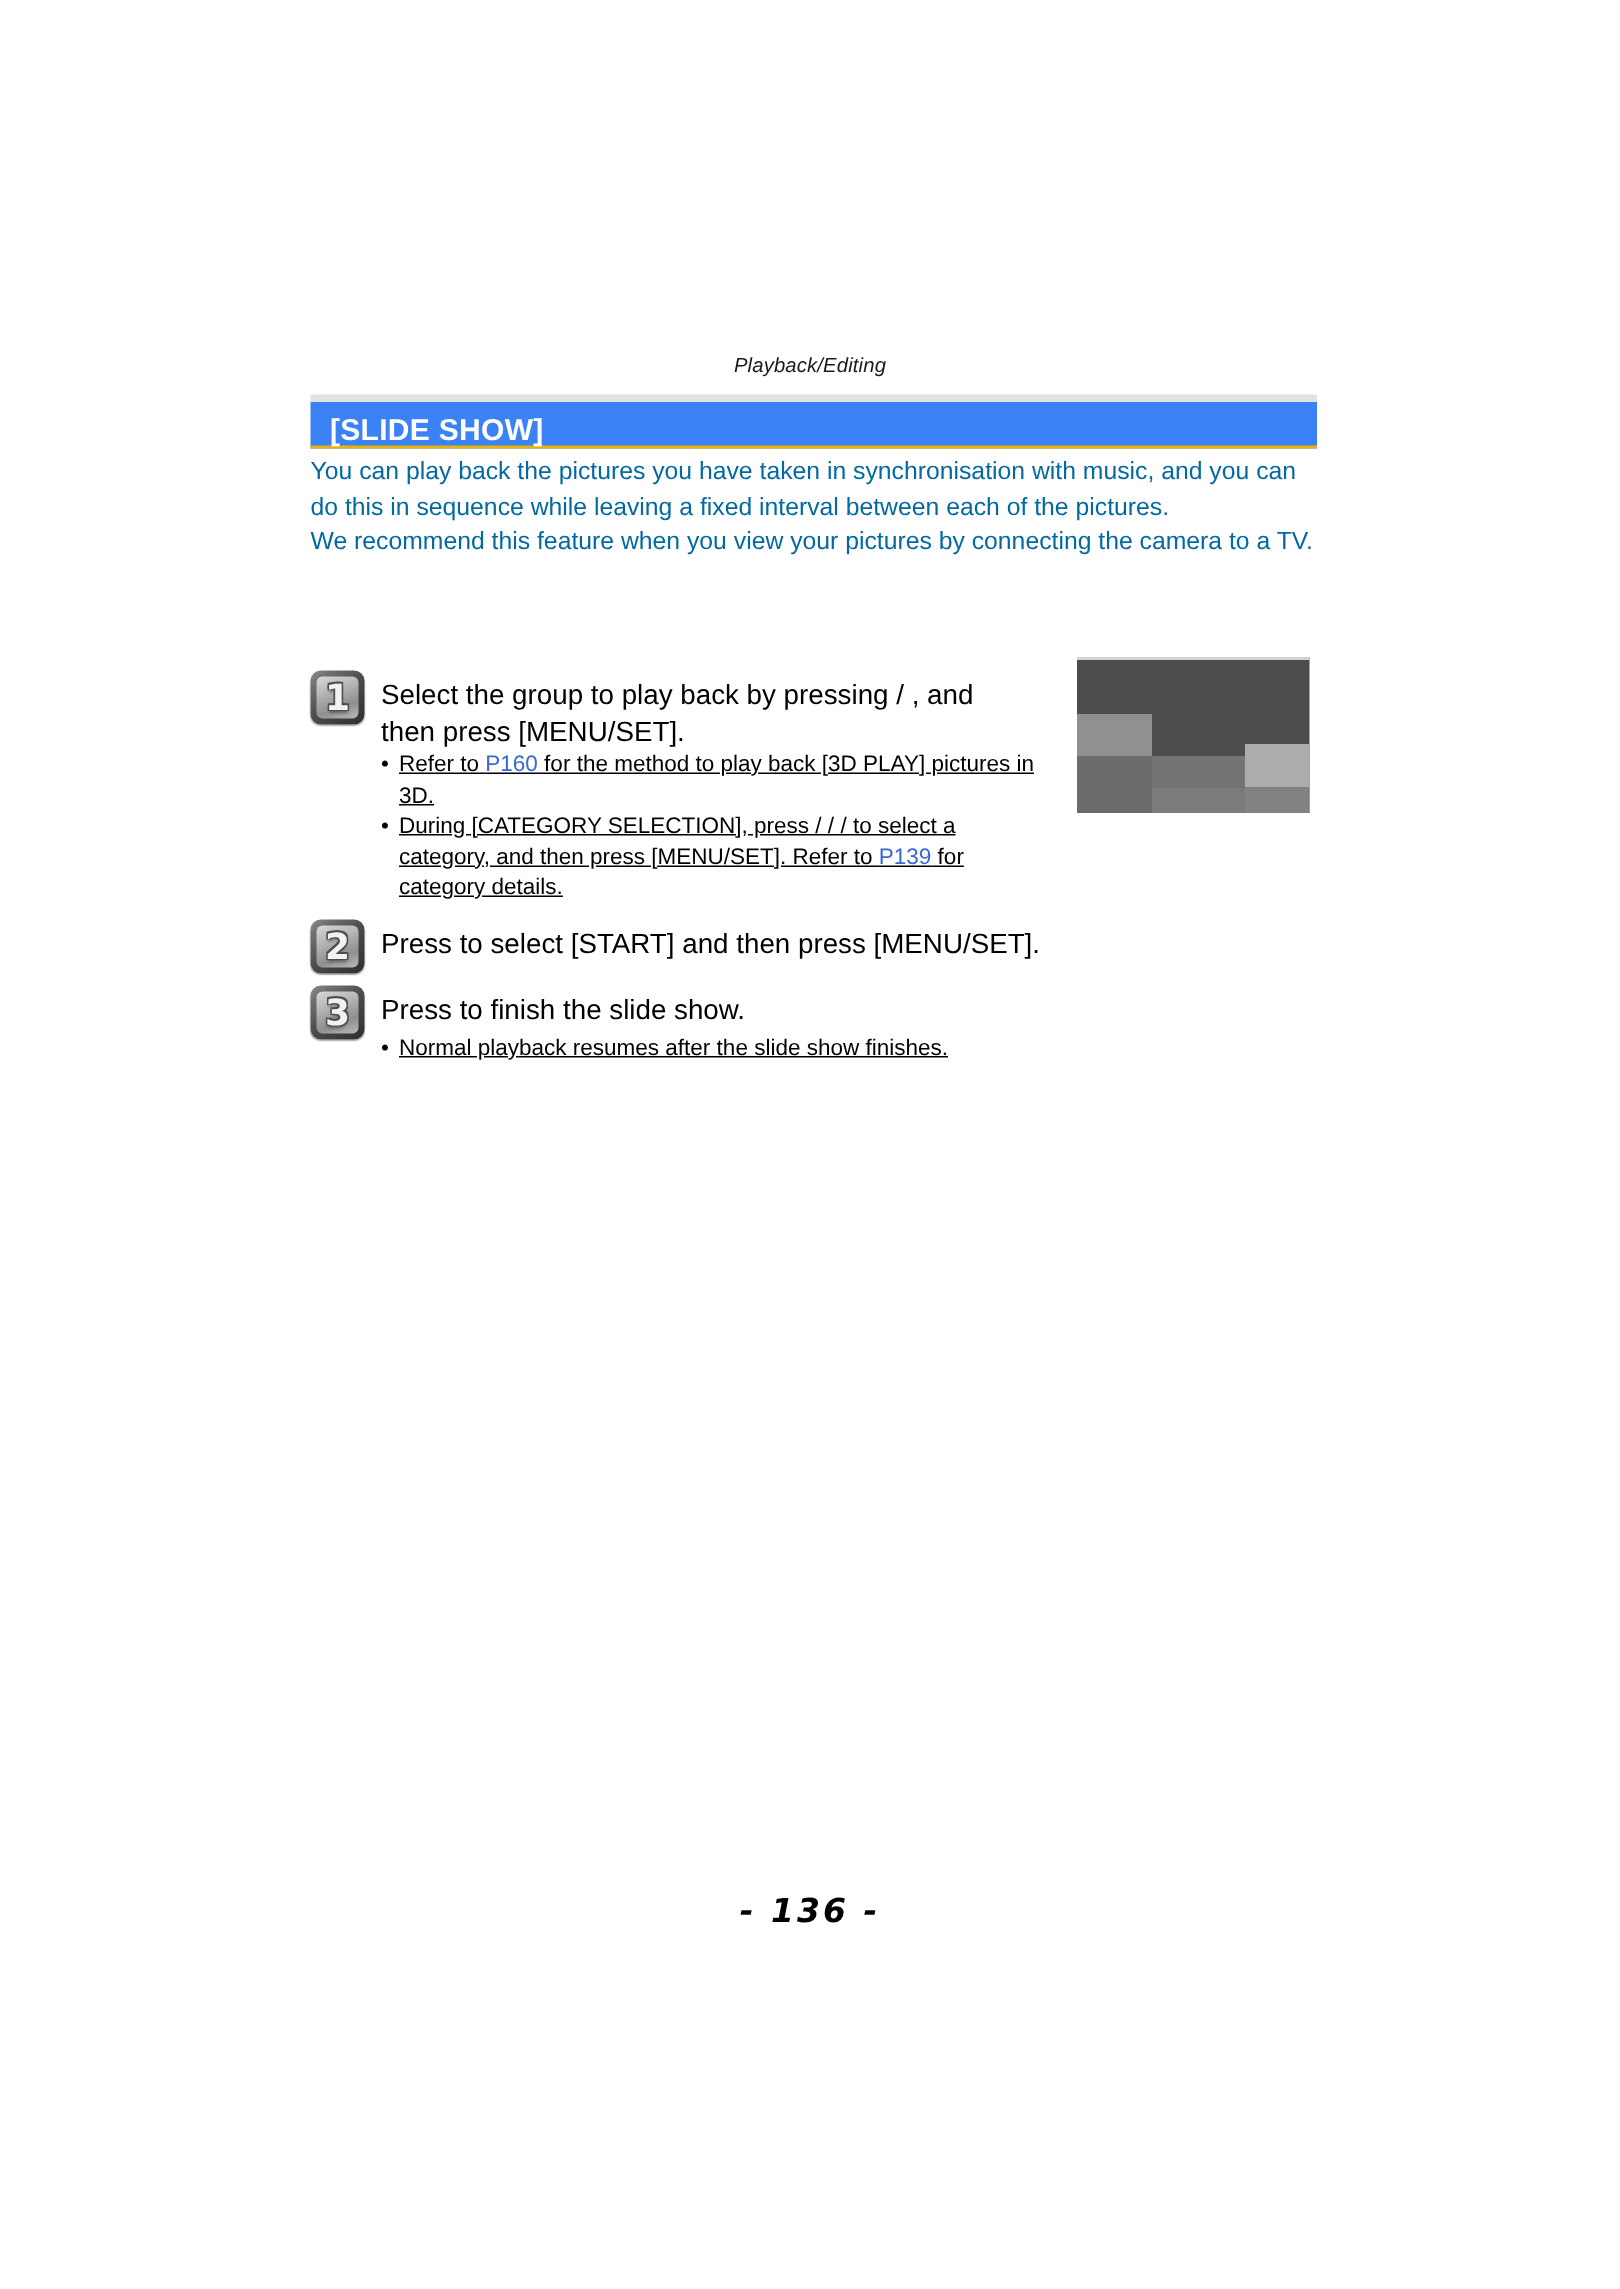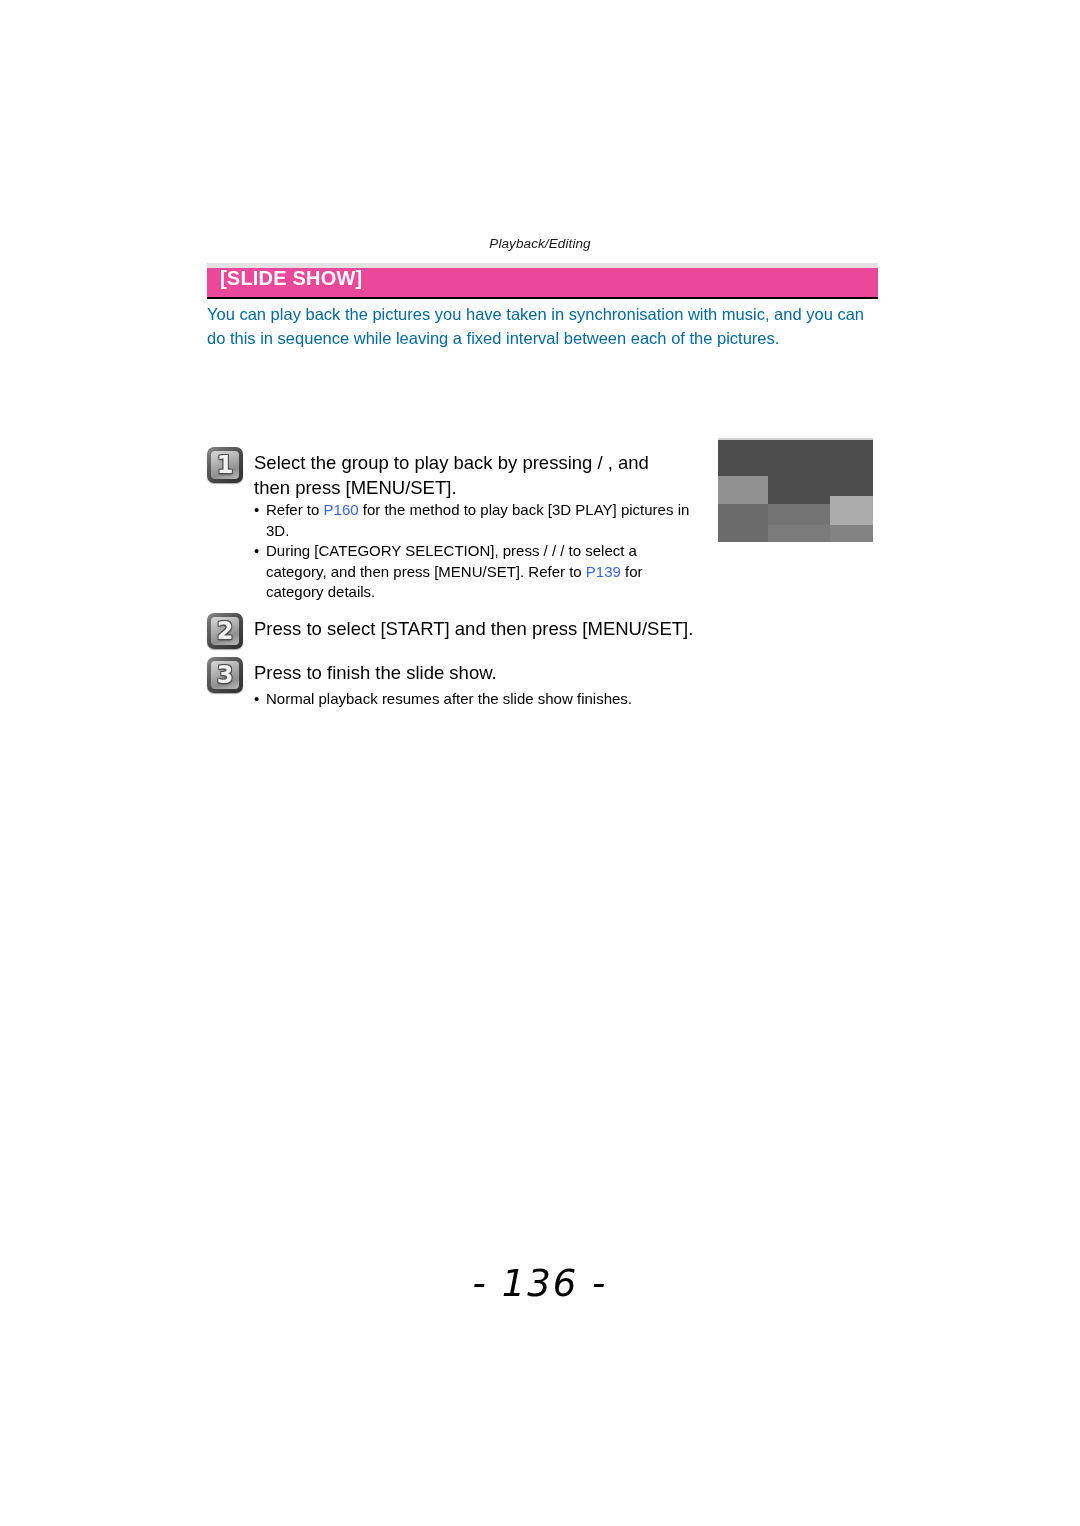--- a/index.html
+++ b/index.html
@@ -44,26 +44,26 @@
     top: 263px;
     width: 671px;
   }
   .title-strip {
     height: 5px;
     background: #e3e1e1;
     width: 100%;
   }
   .title-bar {
     height: 31px;
-    background: #ec4899;
-    display: flex;
-    align-items: flex-start;
+    background: #3b82f6;
+    display: flex;
+    align-items: flex-end;
     box-sizing: border-box;
     padding-left: 13px;
-    border-bottom: 2px solid #000000;
+    border-bottom: 2px solid #eab308;
   }
   .title-bar-text {
     color: #ffffff;
     font-size: 20px;
     font-weight: bold;
     letter-spacing: 0.2px;
     line-height: 1;
   }
 
   
@@ -149,20 +149,21 @@
     display: flex;
     margin-bottom: 0;
   }
   .bullet-dot {
     flex: 0 0 12px;
     font-size: 15px;
     line-height: 20.5px;
   }
   .bullet-body {
     flex: 1 1 auto;
+    text-decoration: underline;
   }
   .ref {
     color: #3b68d8;
   }
 
   
   .mosaic {
     position: absolute;
     left: 718px;
     top: 438px;
@@ -179,42 +180,43 @@
 
   
   .page-number {
     position: absolute;
     left: 0;
     top: 1262px;
     width: 1080px;
     text-align: center;
     font-family: "DejaVu Sans", sans-serif;
     font-style: italic;
-    font-size: 37px;
-    font-weight: normal;
+    font-size: 22px;
+    font-weight: bold;
     letter-spacing: 2px;
     color: #000;
   }
 </style>
 </head>
 <body>
 
 <div class="page">
 
   <div class="running-head">Playback/Editing</div>
 
   <div class="title-wrap">
     <div class="title-strip"></div>
     <div class="title-bar">
       <span class="title-bar-text">[SLIDE SHOW]</span>
     </div>
   </div>
 
   <div class="intro">
     <p>You can play back the pictures you have taken in synchronisation with music, and you can do this in sequence while leaving a fixed interval between each of the pictures.</p>
+    <p>We recommend this feature when you view your pictures by connecting the camera to a TV.</p>
   </div>
 
   <div class="step" style="left:207px; top:447px; width:470px;">
     <div class="step-row">
       <div class="badge">
         <span class="badge-num">1</span>
       </div>
       <div class="step-text">Select the group to play back by pressing   /  , and then press [MENU/SET].</div>
     </div>
   </div>

